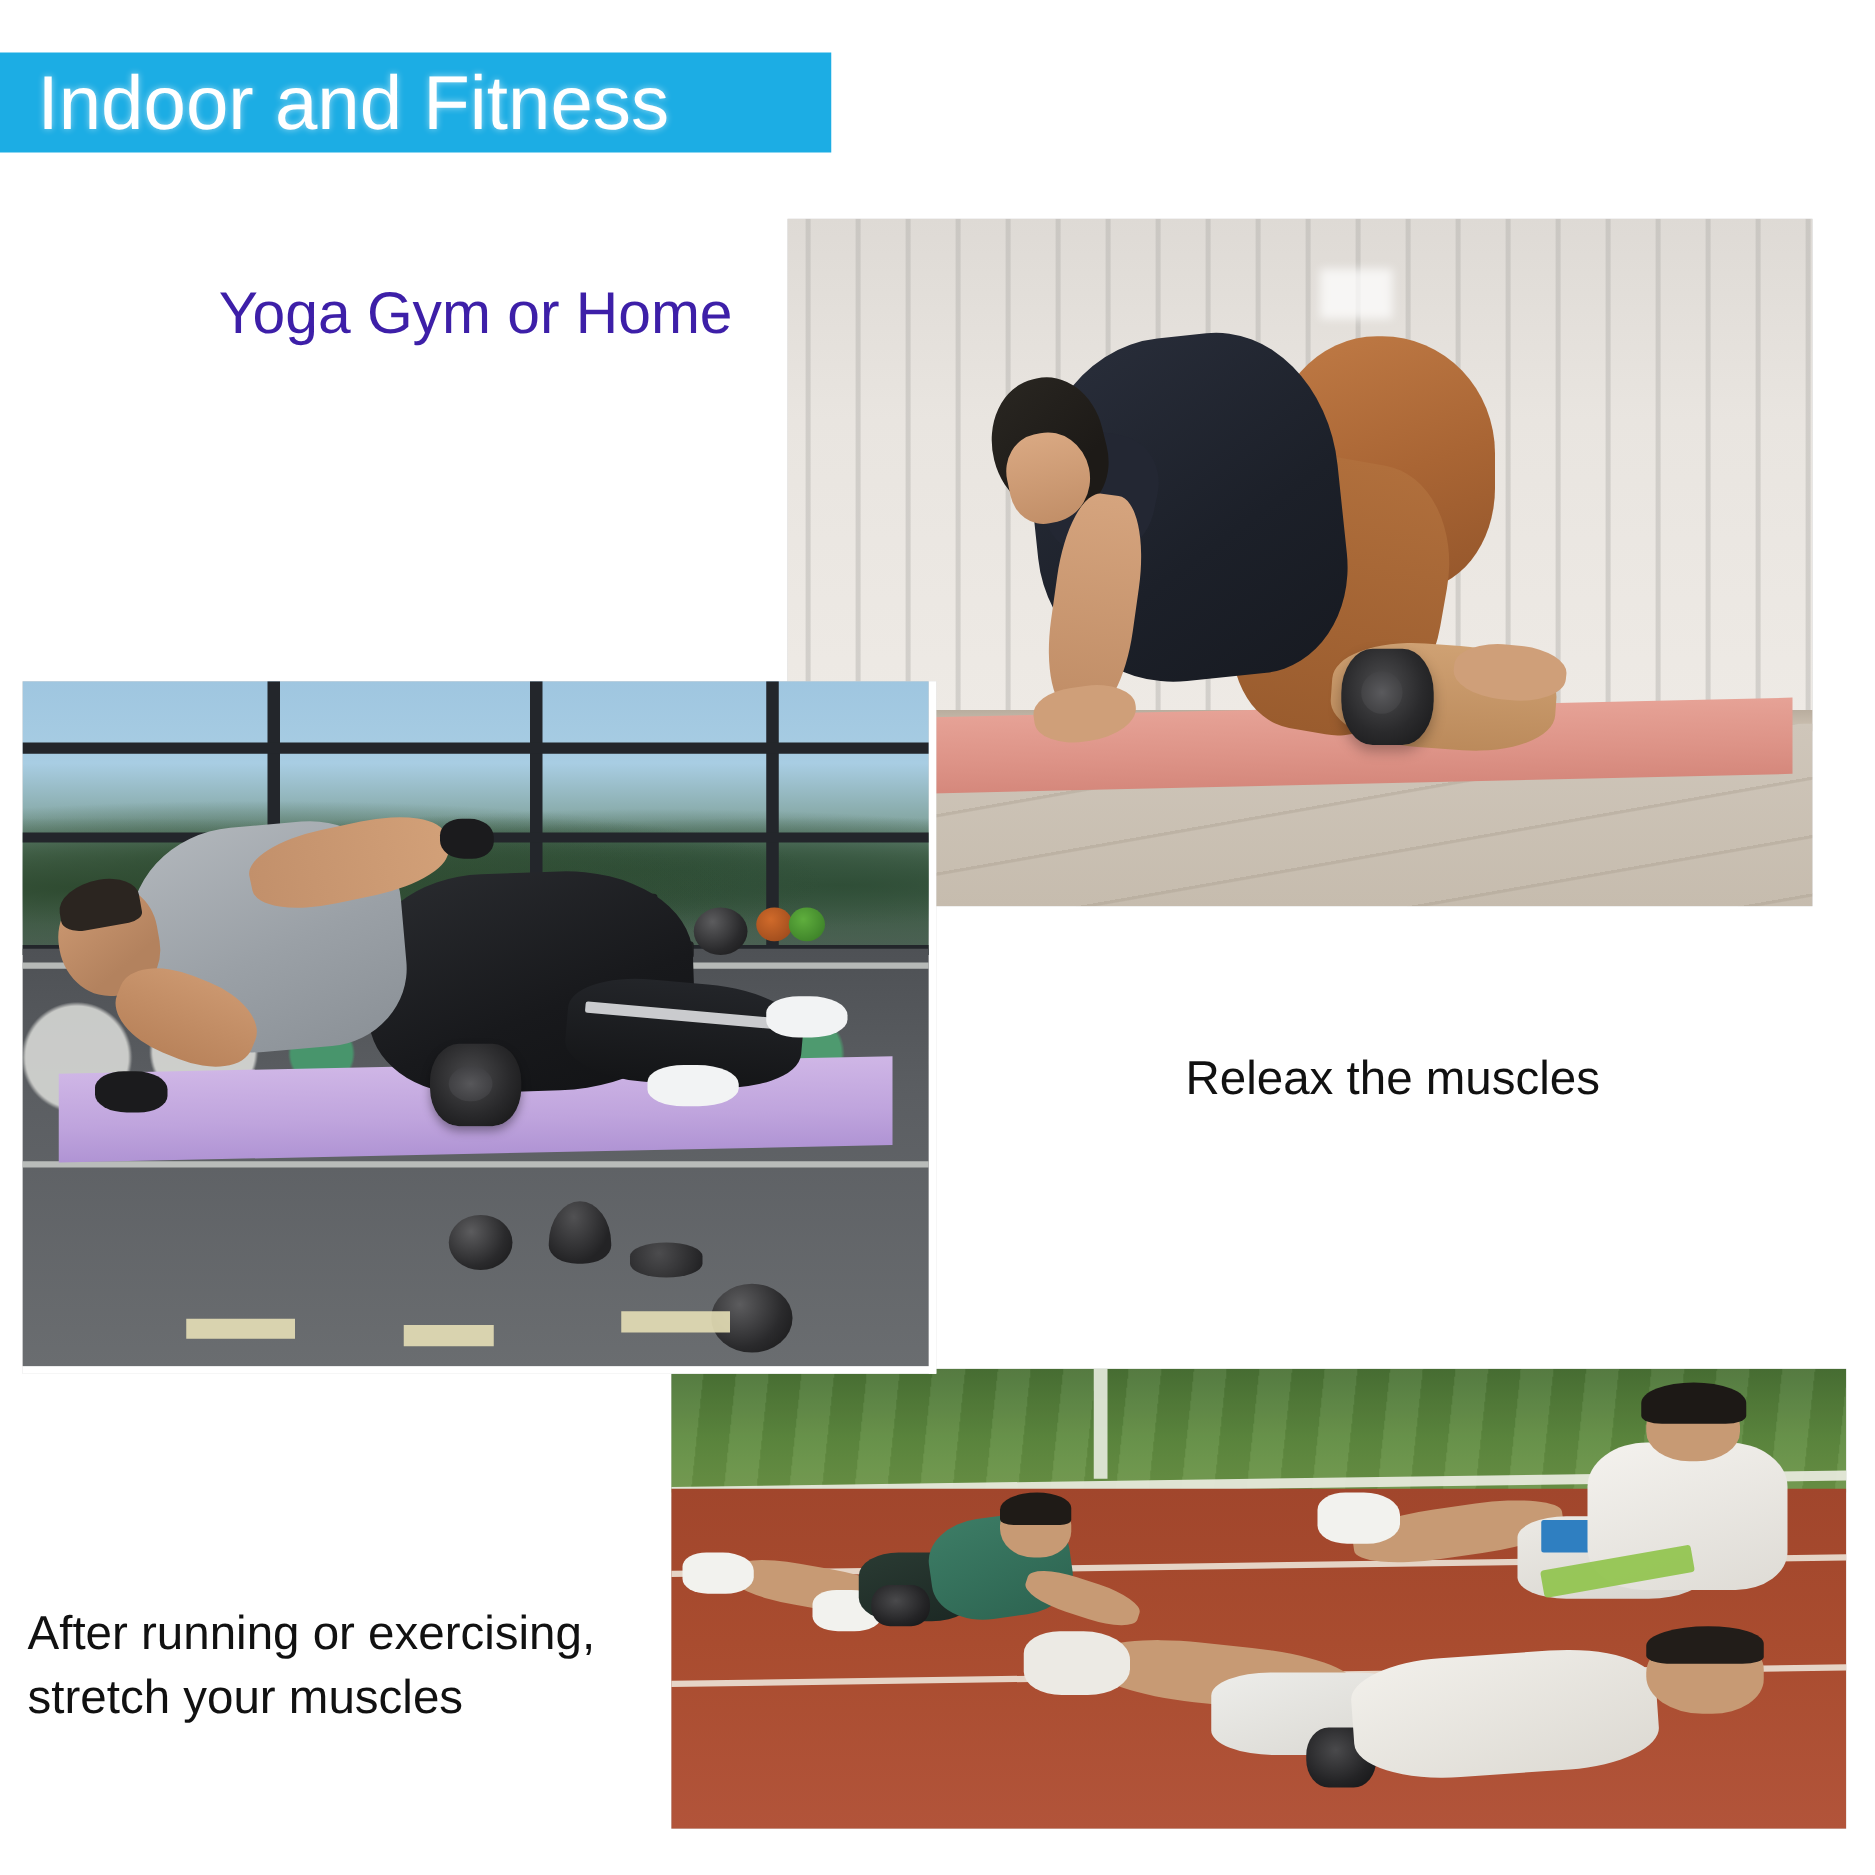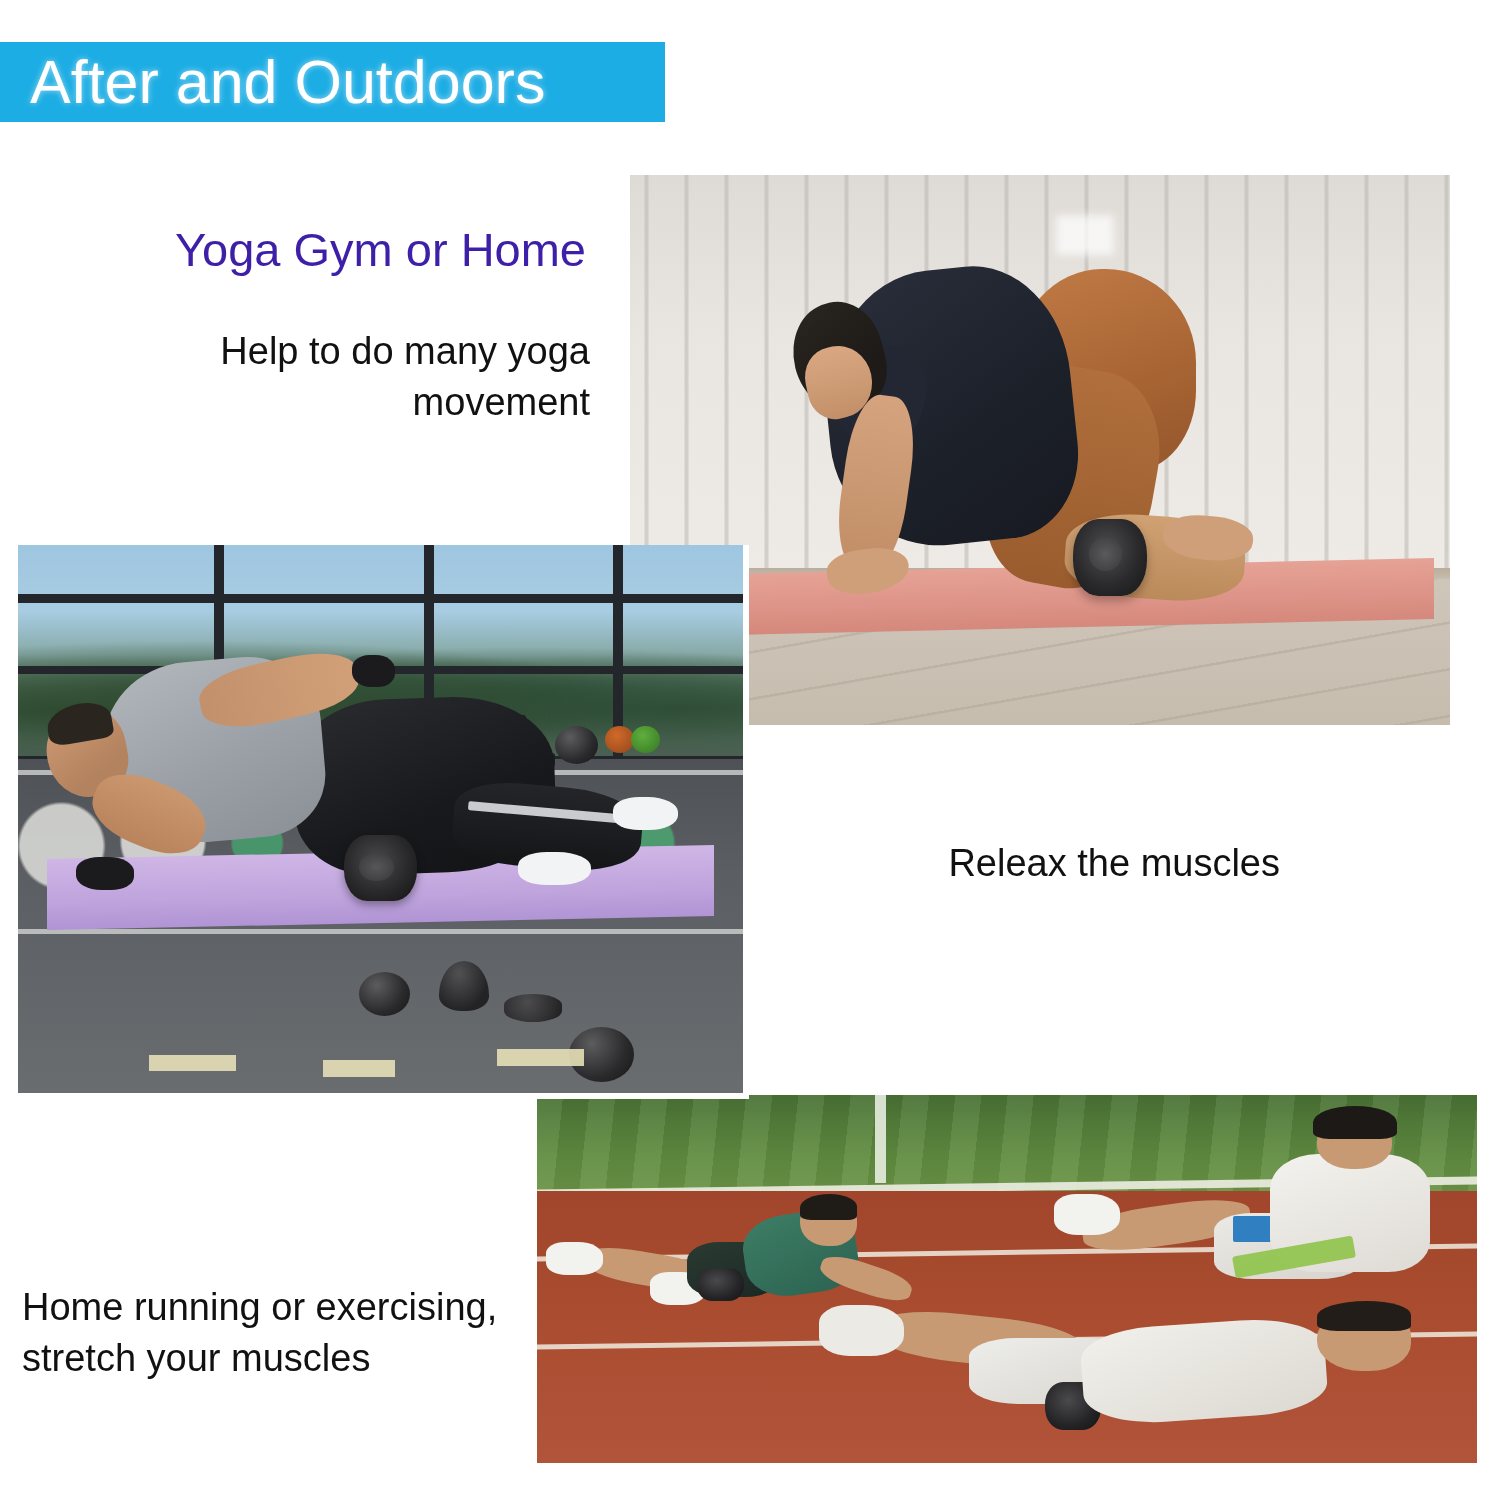--- a/index.html
+++ b/index.html
@@ -217,21 +217,21 @@
     background:#8fc34a;border-radius:3px;transform:rotate(-10deg);opacity:.9;}
   .tr-badge{position:absolute;left:74%;top:33%;width:5%;height:7%;
     background:#2f7fc1;border-radius:2px;}
 </style>
 </head>
 <body>
 
 <div id="stage">
 
   <div class="banner">
-    <div class="btxt">After and Outdoors</div>
+    <div class="btxt">Indoor and Fitness</div>
   </div>
 
   <div class="photo" id="ph-yoga">
     <div class="ph-inner">
       <div class="yo-curtain"></div>
       <div class="yo-baseboard"></div>
       <div class="yo-floor"></div>
       <div class="yo-mat"></div>
       <div class="yo-hip"></div>
       <div class="yo-thigh"></div>
@@ -320,19 +320,18 @@
       <div class="tr-shoe" style="left:30%;top:57%;width:9%;height:14%;background:#eceae4"></div>
       <div class="tr-p2-short"></div>
       <div class="tr-roller" style="left:54%;top:78%;width:6%;height:13%"></div>
       <div class="tr-p2-shirt"></div>
       <div class="tr-p2-head"></div>
       <div class="tr-p2-hair"></div>
     </div>
   </div>
 
   <div class="cap-title" id="t1">Yoga Gym or Home</div>
-  <div class="cap-body" id="b1">Help to do many yoga movement</div>
 
   <div class="cap-body" id="b2">Releax the muscles</div>
 
-  <div class="cap-body" id="b3">Home running or exercising, stretch your muscles</div>
+  <div class="cap-body" id="b3">After running or exercising, stretch your muscles</div>
 
 </div>
 
 </body></html>

